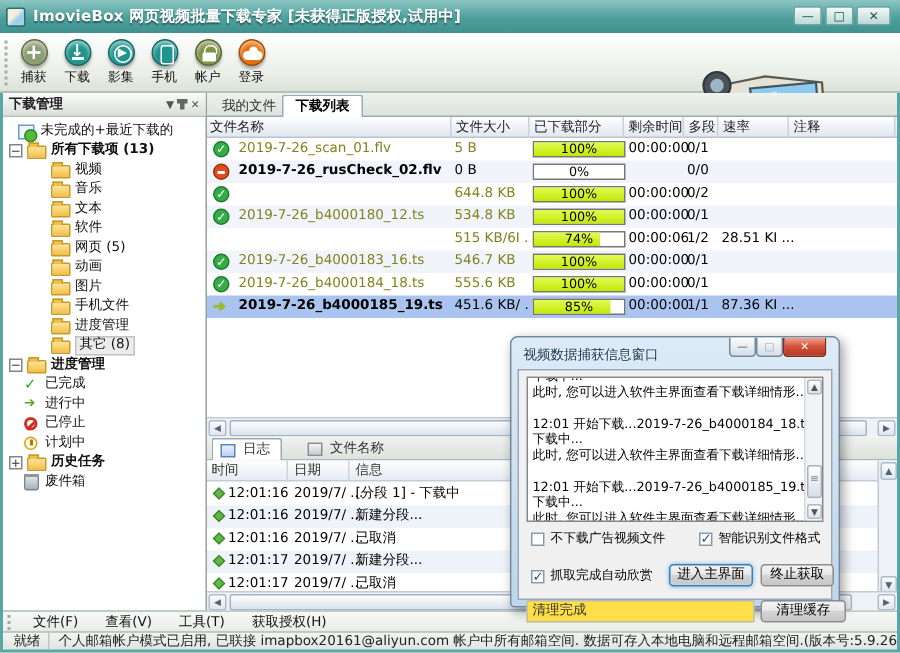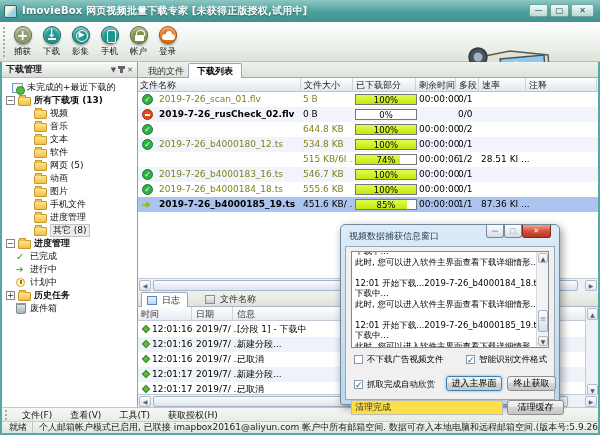--- a/index.html
+++ b/index.html
@@ -275,20 +275,24 @@
       </div>
       <div class="tree-row">
         <span class="ic-check" style="left:14px">✓</span>
         <span class="tree-label" style="left:28px">已完成</span>
       </div>
       <div class="tree-row">
         <span class="ic-arrow" style="left:14px">➔</span>
         <span class="tree-label" style="left:28px">进行中</span>
       </div>
       <div class="tree-row">
+        <span class="ic-stop" style="left:14px"></span>
+        <span class="tree-label" style="left:28px">已停止</span>
+      </div>
+      <div class="tree-row">
         <span class="ic-clock" style="left:14px"></span>
         <span class="tree-label" style="left:28px">计划中</span>
       </div>
       <div class="tree-row">
         <span class="expander">+</span>
         <span class="fold" style="left:16px"></span>
         <span class="tree-label bold" style="left:32px">历史任务</span>
       </div>
       <div class="tree-row">
         <span class="ic-trash" style="left:14px"></span>

